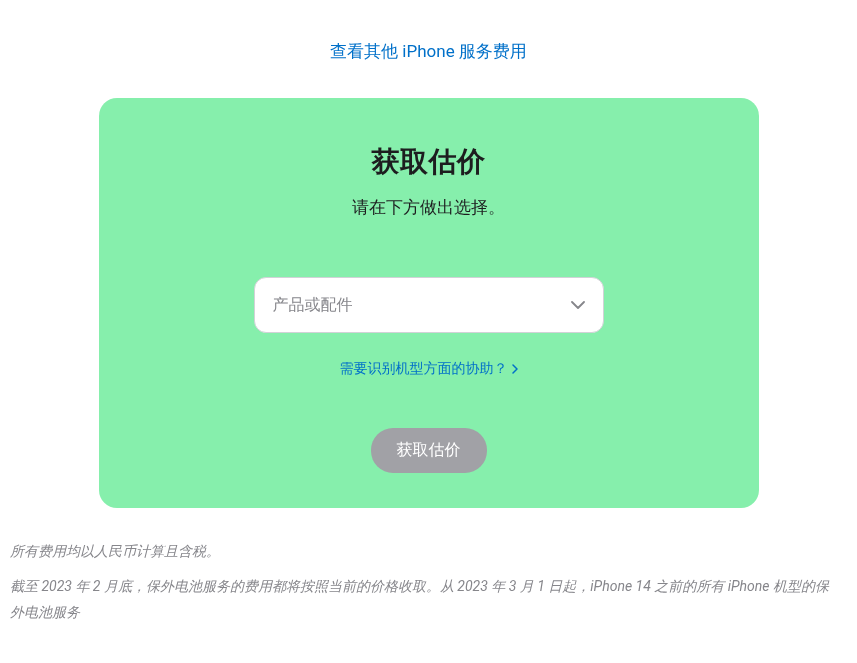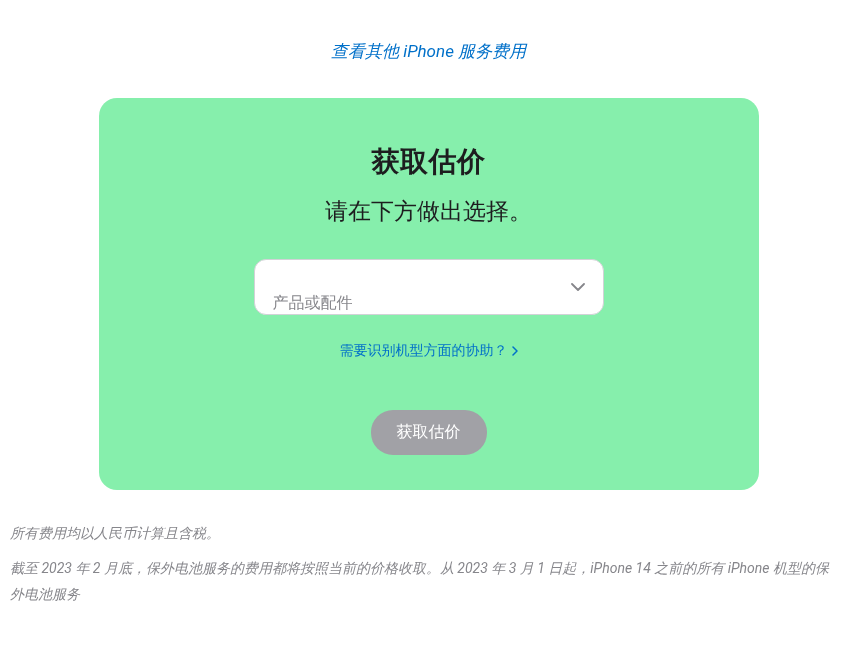--- a/index.html
+++ b/index.html
@@ -10,21 +10,20 @@
     body {
       font-family: -apple-system, BlinkMacSystemFont, "Segoe UI", Roboto, "Helvetica Neue", Arial, sans-serif;
       background: #ffffff;
       width: 857px;
       height: 663px;
       padding-top: 40px;
     }
     .top-link {
       text-align: center;
       margin-bottom: 35px;
-      font-style: italic;
     }
     .top-link a {
       color: #0070c9;
       text-decoration: none;
       font-size: 17px;
       cursor: pointer;
     }
     .card {
       width: 660px;
       margin: 0 auto;
@@ -34,41 +33,41 @@
       text-align: center;
     }
     .card-title {
       font-size: 28px;
       font-weight: 600;
       color: #1d1d1f;
       margin-bottom: 15px;
       letter-spacing: 0.5px;
     }
     .card-subtitle {
-      font-size: 23px;
+      font-size: 17px;
       color: #1d1d1f;
-      margin-bottom: 32px;
+      margin-bottom: 58px;
     }
     .select-wrapper {
       position: relative;
       width: 350px;
       margin: 0 auto 25px auto;
     }
     .select-box {
       width: 100%;
       height: 56px;
       background: #ffffff;
       border: 1px solid #d2d2d7;
       border-radius: 12px;
       padding: 0 45px 0 18px;
       font-size: 16px;
       color: #86868b;
       text-align: left;
       display: flex;
-      align-items: flex-end;
+      align-items: center;
       cursor: pointer;
       position: relative;
     }
     .chevron {
       position: absolute;
       right: 18px;
       top: 50%;
       transform: translateY(-50%);
     }
     .chevron svg {

